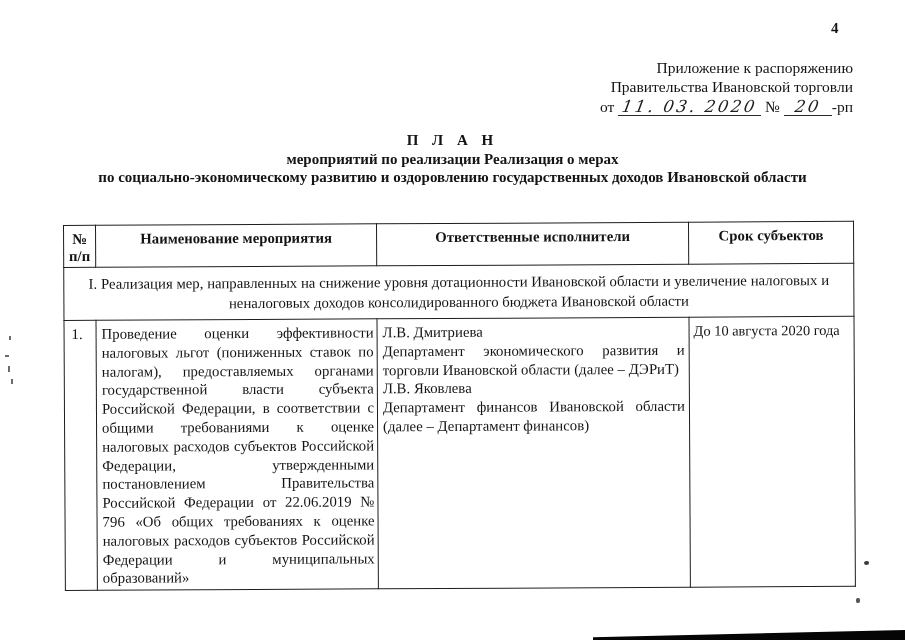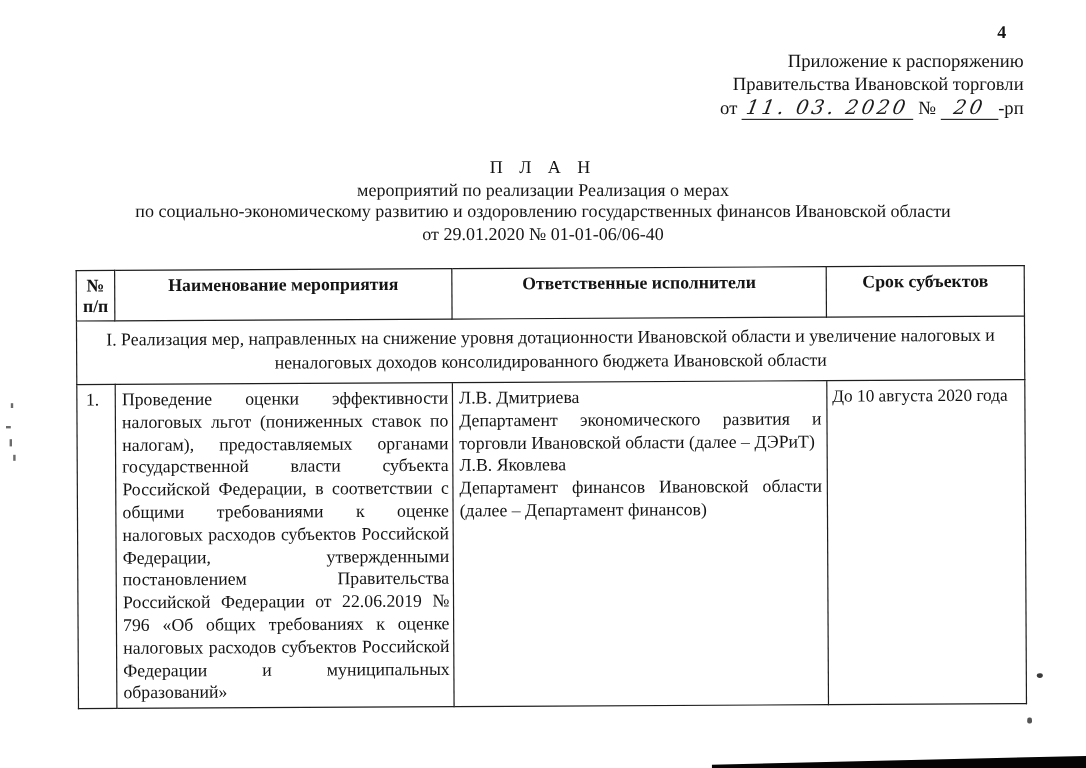--- a/index.html
+++ b/index.html
@@ -6,38 +6,38 @@
   body{
     width:905px;height:640px;position:relative;overflow:hidden;
     background:#ffffff;color:#141414;
     font-family:"Liberation Serif","DejaVu Serif",serif;
   }
   .page-number{
     position:absolute;top:20px;left:831px;
     font-size:15px;font-weight:bold;
   }
   .appendix{
-    position:absolute;top:42px;right:52px;
+    position:absolute;top:58px;right:52px;
     text-align:right;font-size:15.5px;line-height:19px;white-space:nowrap;
   }
   .appendix-ref-line{margin-top:1px;}
   .uline{
     display:inline-block;border-bottom:1.5px solid #2a2a2a;
     text-align:center;line-height:15px;vertical-align:bottom;
   }
   .uline-date{min-width:128px;padding:0 4px 1px 4px;}
   .uline-num{min-width:44px;padding:0 2px 1px 2px;}
   .hand{
     display:inline-block;font-style:italic;font-size:16.5px;
     letter-spacing:2.5px;transform:skewX(-10deg);
     font-family:"DejaVu Serif",serif;color:#1d1d1d;white-space:nowrap;
   }
   .title-block{
     position:absolute;top:131px;left:0;width:905px;
-    text-align:center;font-weight:normal;font-size:15px;line-height:18.5px;
+    text-align:center;font-weight:bold;font-size:15px;line-height:18.5px;
   }
   .title-line-1{letter-spacing:5px;}
   .doc-table{
     position:absolute;left:63px;top:225px;width:790px;
     border-collapse:collapse;table-layout:fixed;
     transform:rotate(-0.3deg);transform-origin:0 0;
   }
   .doc-table td{
     border:1.6px solid #1e1e1e;
     font-size:14.8px;vertical-align:top;
@@ -93,22 +93,21 @@
     <span>от</span>
     <span class="uline uline-date"><span class="hand">11. 03. 2020</span></span>
     <span>№</span>
     <span class="uline uline-num"><span class="hand">20</span></span><span>-рп</span>
   </div>
 </div>
 
 <div class="title-block">
   <div class="title-line-1">П Л А Н</div>
   <div>мероприятий по реализации Реализация о мерах</div>
-  <div>по социально-экономическому развитию и оздоровлению государственных финансов Ивановской области</div>
-  <div>от 29.01.2020 № 01-01-06/06-40</div>
+  <div>по социально-экономическому развитию и оздоровлению государственных доходов Ивановской области</div>
 </div>
 
 <table class="doc-table">
   <colgroup>
     <col style="width:32px">
     <col style="width:281px">
     <col style="width:312px">
     <col style="width:165px">
   </colgroup>
   <tbody>

